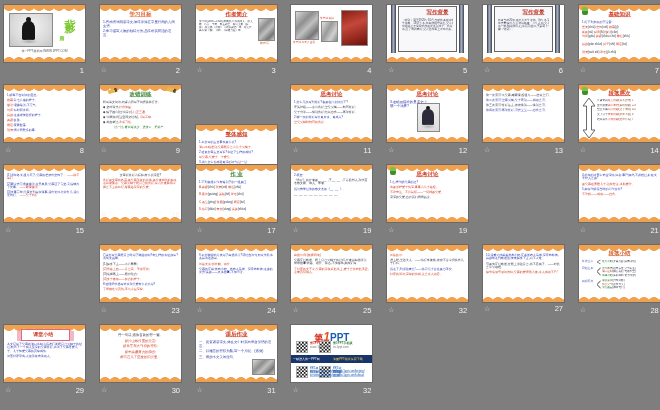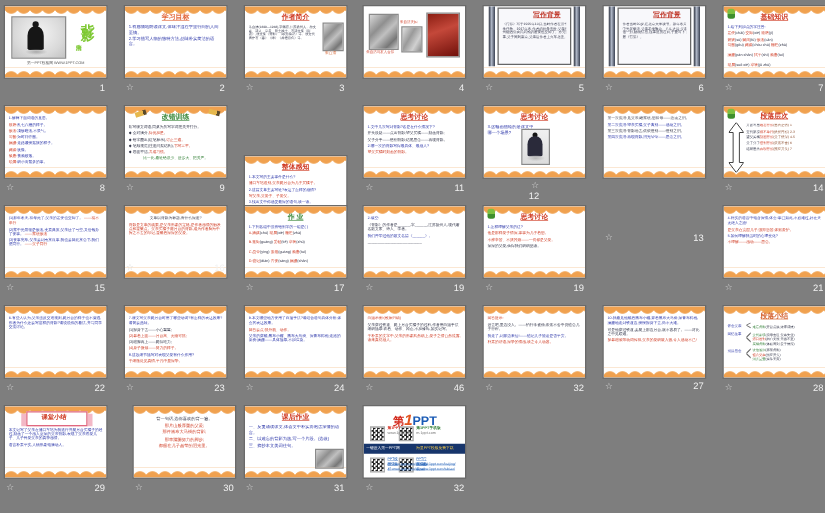--- a/index.html
+++ b/index.html
@@ -336,21 +336,21 @@
           <div class="tx" style="height: 8.42px;">
             <span style="width: 117.647px; transform: scale(0.34); color: rgb(42, 53, 168);">3.这幅画描绘的是课文中哪一个场景?</span>
           </div>
         </div>
         <div class="ph" style="left: 30px; top: 18px; width: 21px; height: 27px; background: linear-gradient(rgb(240, 240, 240), rgb(220, 220, 220));">
           <div class="fig-head" style="left: 8px; top: 2px; width: 4px; height: 4px;"></div>
           <div class="fig-body" style="left: 4px; top: 5px; width: 12px; height: 16px; background: rgb(42, 42, 58);"></div>
           <div style="position: absolute; left: 3px; top: 20px; width: 15px; height: 5px; background: radial-gradient(rgb(181, 181, 181), rgba(0, 0, 0, 0) 70%);"></div>
         </div>
       </div>
-      <div class="meta" style="top: 59px; flex-direction: column;">
+      <div class="meta" style="top: 59px;">
         <span class="star">☆</span>
         <span class="num">12</span>
       </div>
     </div>
     <div class="cell" style="left: 483px; top: 85px;">
       <div class="slide">
         <div class="wv t"></div>
         <div class="wv b"></div>
         <div class="bd" style="top: 8px;">
           <div class="tx" style="height: 4.05px;">
@@ -360,21 +360,21 @@
             <span style="width: 250px; transform: scale(0.3); color: rgb(42, 53, 168);">第二次流泪:望亲买橘,父子离别——感动之泪。</span>
           </div>
           <div class="tx" style="height: 4.05px;">
             <span style="width: 250px; transform: scale(0.3); color: rgb(51, 54, 74);">第三次流泪:背影远去,依依惜别——惜别之泪。</span>
           </div>
           <div class="tx" style="height: 4.05px;">
             <span style="width: 250px; transform: scale(0.3); color: rgb(42, 53, 168);">第四次流泪:再现背影,泪光莹莹——思念之泪。</span>
           </div>
         </div>
       </div>
-      <div class="meta" style="top: 59px; margin-top: 40px;">
+      <div class="meta" style="top: 59px;">
         <span class="star">☆</span>
         <span class="num">13</span>
       </div>
     </div>
     <div class="cell" style="left: 578.8px; top: 85px;">
       <div class="slide">
         <div class="wv t"></div>
         <div class="wv b"></div>
         <div class="tx" style="position: absolute; left: 3px; right: 3px; top: 5px; height: 8px;">
           <span style="width: 136.364px; transform: scale(0.55); text-align: center; font-weight: bold; color: rgb(207, 58, 34); text-decoration: underline;">段落层次</span>
@@ -544,35 +544,20 @@
           <div class="tx" style="height: 4.05px;">
             <span style="width: 250px; transform: scale(0.3); color: rgb(207, 58, 34);">  不理解——感动——思念。</span>
           </div>
         </div>
       </div>
       <div class="meta" style="top: 59px;">
         <span class="star">☆</span>
         <span class="num">21</span>
       </div>
     </div>
-    <div class="cell" style="left: 4px; top: 245px;">
-      <div class="slide">
-        <div class="wv t"></div>
-        <div class="wv b"></div>
-        <div class="bd" style="top: 8px;">
-          <div class="tx" style="height: 10.95px;">
-            <span style="width: 250px; transform: scale(0.3); color: rgb(42, 53, 168);">  6.有些人认为,父亲违反交通规则,爬月台的样子也不潇洒,作者为什么还要写这样的背影?请说说你的看法,并与同学交流讨论。</span>
-          </div>
-        </div>
-      </div>
-      <div class="meta" style="top: 59px;">
-        <span class="star">☆</span>
-        <span class="num">22</span>
-      </div>
-    </div>
     <div class="cell" style="left: 99.8px; top: 245px;">
       <div class="slide">
         <div class="wv t"></div>
         <div class="wv b"></div>
         <div class="bd" style="top: 8px;">
           <div class="tx" style="height: 7.5px;">
             <span style="width: 250px; transform: scale(0.3); color: rgb(42, 53, 168);">7.课文写父亲爬月台时用了哪些动词?有怎样的表达效果?请简要品味。</span>
           </div>
           <div class="tx" style="height: 4.05px;">
             <span style="width: 250px; transform: scale(0.3); color: rgb(51, 54, 74);">(1)探身下去——小心翼翼;</span>
@@ -631,21 +616,21 @@
           <div class="tx" style="height: 7.5px;">
             <span style="width: 250px; transform: scale(0.3); color: rgb(51, 54, 74);">  父亲穿过铁道、爬上月台买橘子的过程,作者用白描手法细细描摹:衣着、动作、神态,不加修饰,如实记写。</span>
           </div>
           <div class="tx" style="height: 7.5px;">
             <span style="width: 250px; transform: scale(0.3); color: rgb(207, 58, 34);">  于朴素的文字中,父亲的形象跃然纸上,爱子之情自然流露,读来真切感人。</span>
           </div>
         </div>
       </div>
       <div class="meta" style="top: 59px;">
         <span class="star">☆</span>
-        <span class="num">46</span>
+        <span class="num">25</span>
       </div>
     </div>
     <div class="cell" style="left: 387.2px; top: 245px;">
       <div class="slide">
         <div class="wv t"></div>
         <div class="wv b"></div>
         <div class="bd" style="top: 8px;">
           <div class="tx" style="height: 4.05px;">
             <span style="width: 250px; transform: scale(0.3); color: rgb(207, 58, 34);">回答提示:</span>
           </div>
@@ -760,21 +745,21 @@
           <div class="tx" style="height: 4.05px;">
             <span style="width: 250px; transform: scale(0.3); color: rgb(42, 53, 168);">  语言朴素平实,人物形象饱满动人。</span>
           </div>
         </div>
       </div>
       <div class="meta" style="top: 59px;">
         <span class="star">☆</span>
         <span class="num">29</span>
       </div>
     </div>
-    <div class="cell" style="left: 107px; top: 325px; border-radius: 6px;">
+    <div class="cell" style="left: 100px; top: 325px; border-radius: 6px;">
       <div class="slide">
         <div class="wv t"></div>
         <div class="wv b"></div>
         <div class="bd" style="top: 8px;">
           <div class="tx" style="height: 4.51px;">
             <span style="width: 220.588px; transform: scale(0.34); color: rgb(51, 54, 74); text-align: center;">背一句话,选你喜欢的背一遍。</span>
           </div>
           <div class="tx" style="height: 4.51px;">
             <span style="width: 220.588px; transform: scale(0.34); color: rgb(207, 58, 34); text-align: center;">那片山般厚重的父爱;</span>
           </div>

